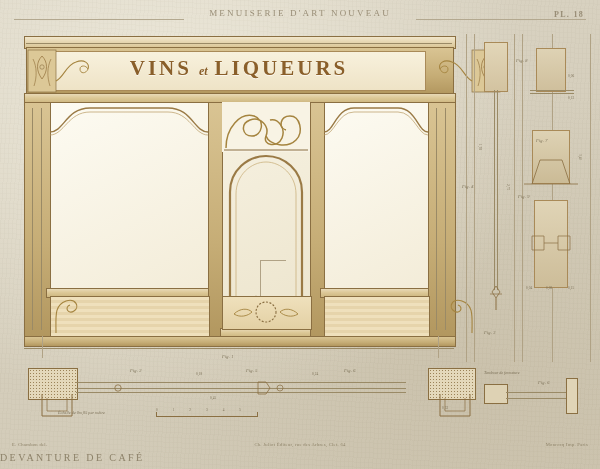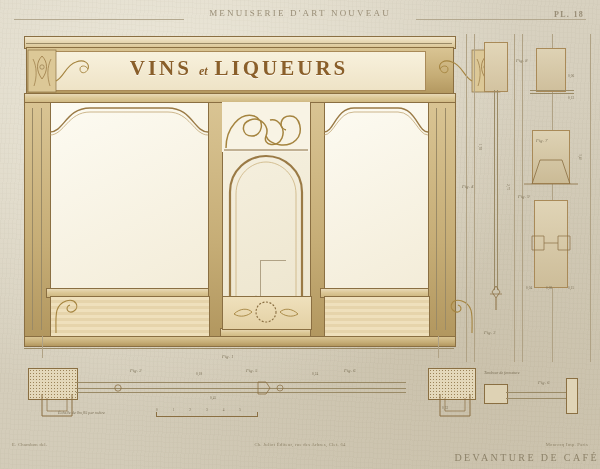--- a/index.html
+++ b/index.html
@@ -21,21 +21,21 @@
       repeating-linear-gradient(3deg, rgba(150,138,112,.07) 0 1px, rgba(0,0,0,0) 1px 5px);
   }
   .foxing{position:absolute;border-radius:50%;filter:blur(3px);}
 
   
   .toptitle{position:absolute;left:0;right:0;top:8px;text-align:center;
     font-size:9px;letter-spacing:2.2px;color:#9a8f78;
     font-family:"Liberation Serif", serif;}
   .toprule{position:absolute;height:1px;background:#b3a88f;top:19px;}
   .plno{position:absolute;right:16px;top:10px;font-size:8px;letter-spacing:1.3px;color:#988d76;font-weight:bold;}
-  .bottomtitle{position:absolute;left:0;right:1px;bottom:6px;text-align:right;
+  .bottomtitle{position:absolute;left:0;right:12px;bottom:6px;text-align:left;
     font-size:10px;letter-spacing:2.4px;color:#8d8269;}
   .credit{position:absolute;bottom:22px;font-size:4.6px;letter-spacing:.3px;color:#8e8369;white-space:nowrap;}
   .credit.l{left:12px;}
   .credit.c{left:50%;transform:translateX(-50%);}
   .credit.r{right:12px;text-align:right;}
 
   
   #facade{position:absolute;left:24px;top:36px;width:480px;height:322px;}
   .wood{background:linear-gradient(180deg,#e8d9b6 0%,#dcc897 45%,#cdb67f 100%);}
   .wood-d{background:linear-gradient(180deg,#d9c493 0%,#c6ad76 60%,#b2975f 100%);}

